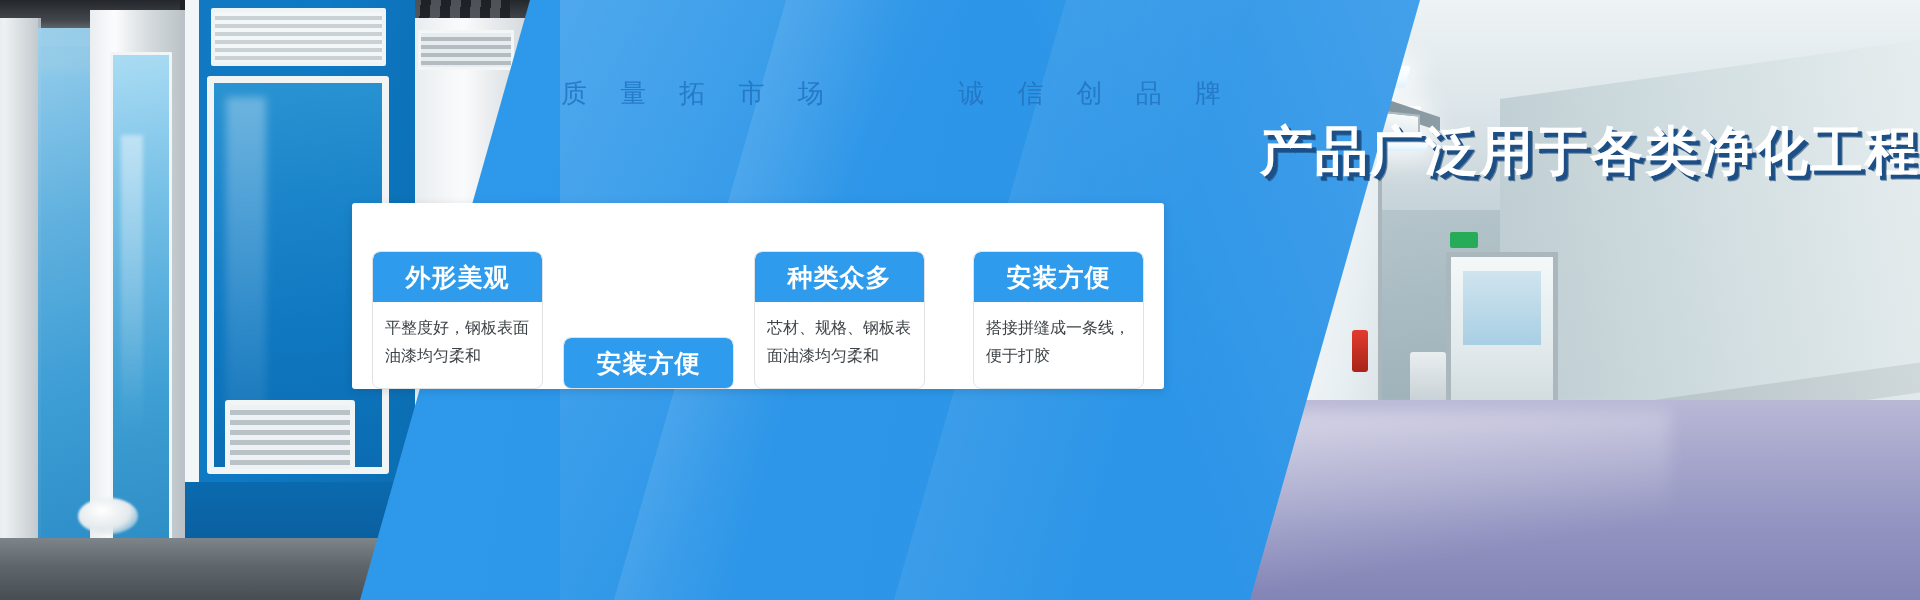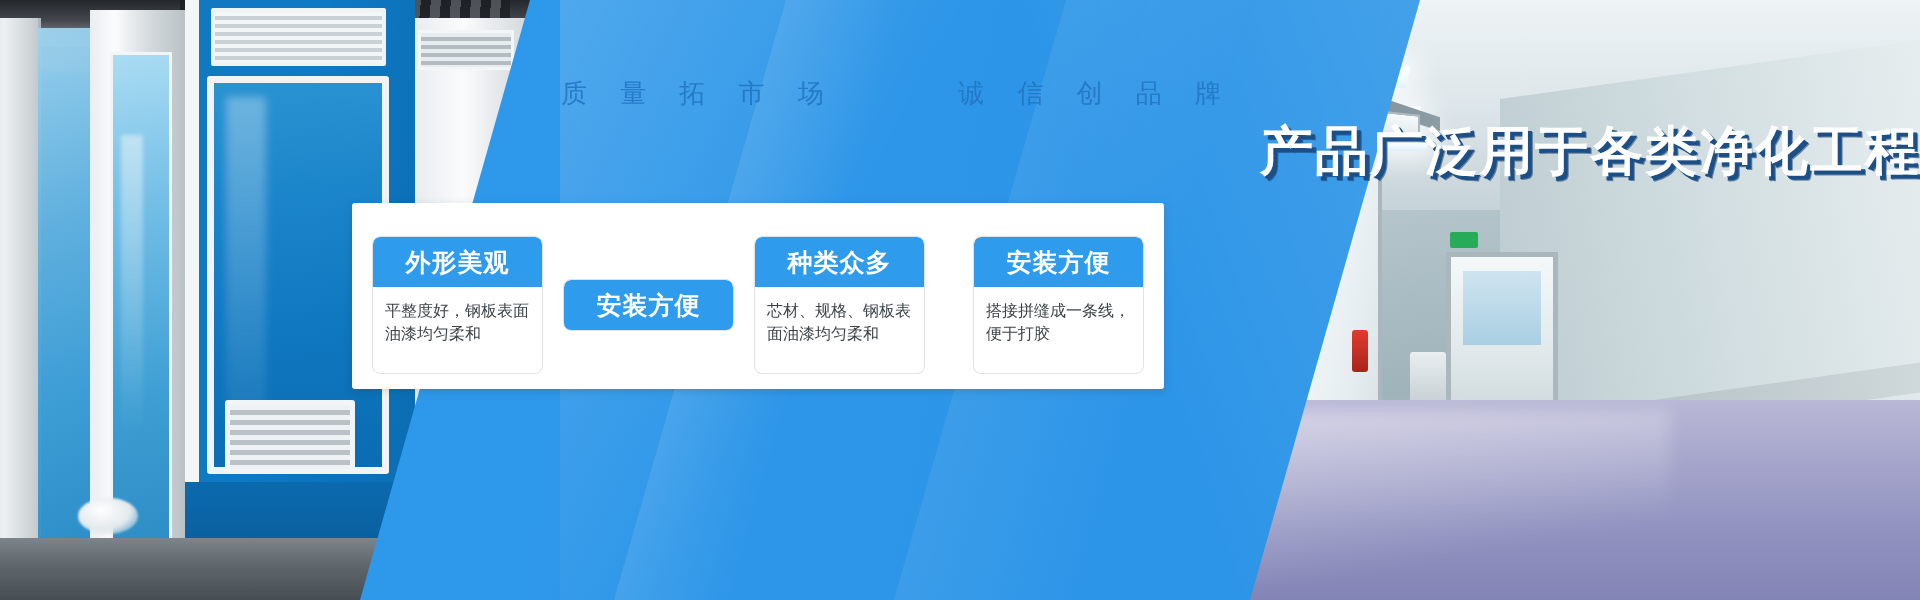--- a/index.html
+++ b/index.html
@@ -248,21 +248,21 @@
   }
 
   
   .cards-wrap{
     position:absolute;left:352px;top:203px;
     width:812px;height:186px;
     background:#ffffff;
     border-radius:3px;
     box-shadow:0 2px 10px rgba(0,0,0,.13);
     display:flex;
-    align-items:center;
+    align-items:flex-end;
     padding:18px 0 0 0;
     box-sizing:border-box;
   }
   .card{
     width:171px;
     margin-left:20px;
     background:#ffffff;
     border:1px solid #dfe3e6;
     border-radius:8px;
     box-sizing:border-box;
@@ -277,21 +277,21 @@
     font-size:25px;
     font-weight:bold;
     letter-spacing:1px;
     display:flex;
     align-items:center;
     justify-content:center;
   }
   .card-body{
     padding:12px 12px 10px 12px;
     font-size:16px;
-    line-height:23px;
+    line-height:28px;
     color:#3c4246;
     min-height:86px;
     box-sizing:border-box;
   }
 </style>
 </head>
 <body>
 
 <div class="banner">
 

